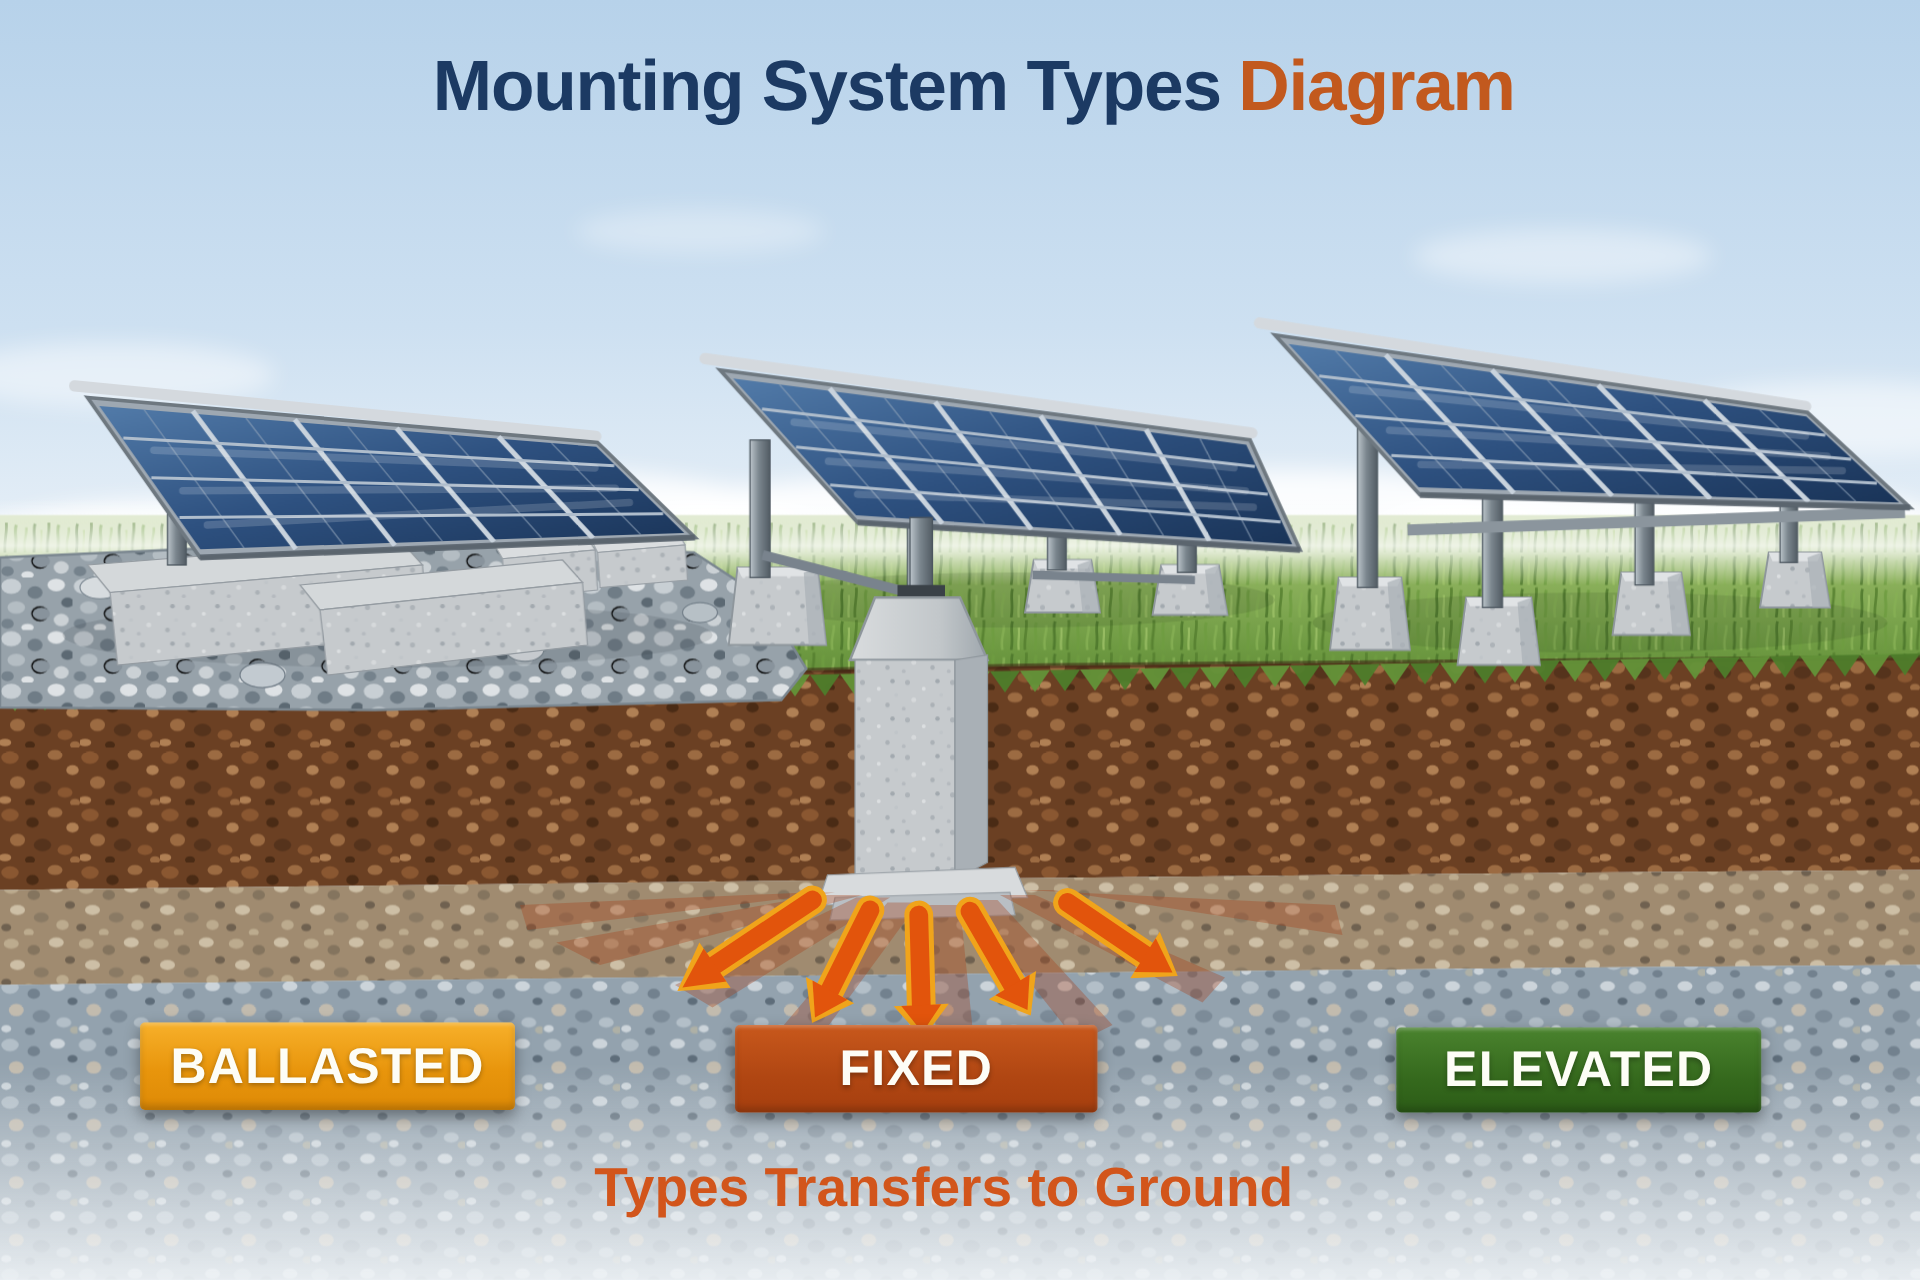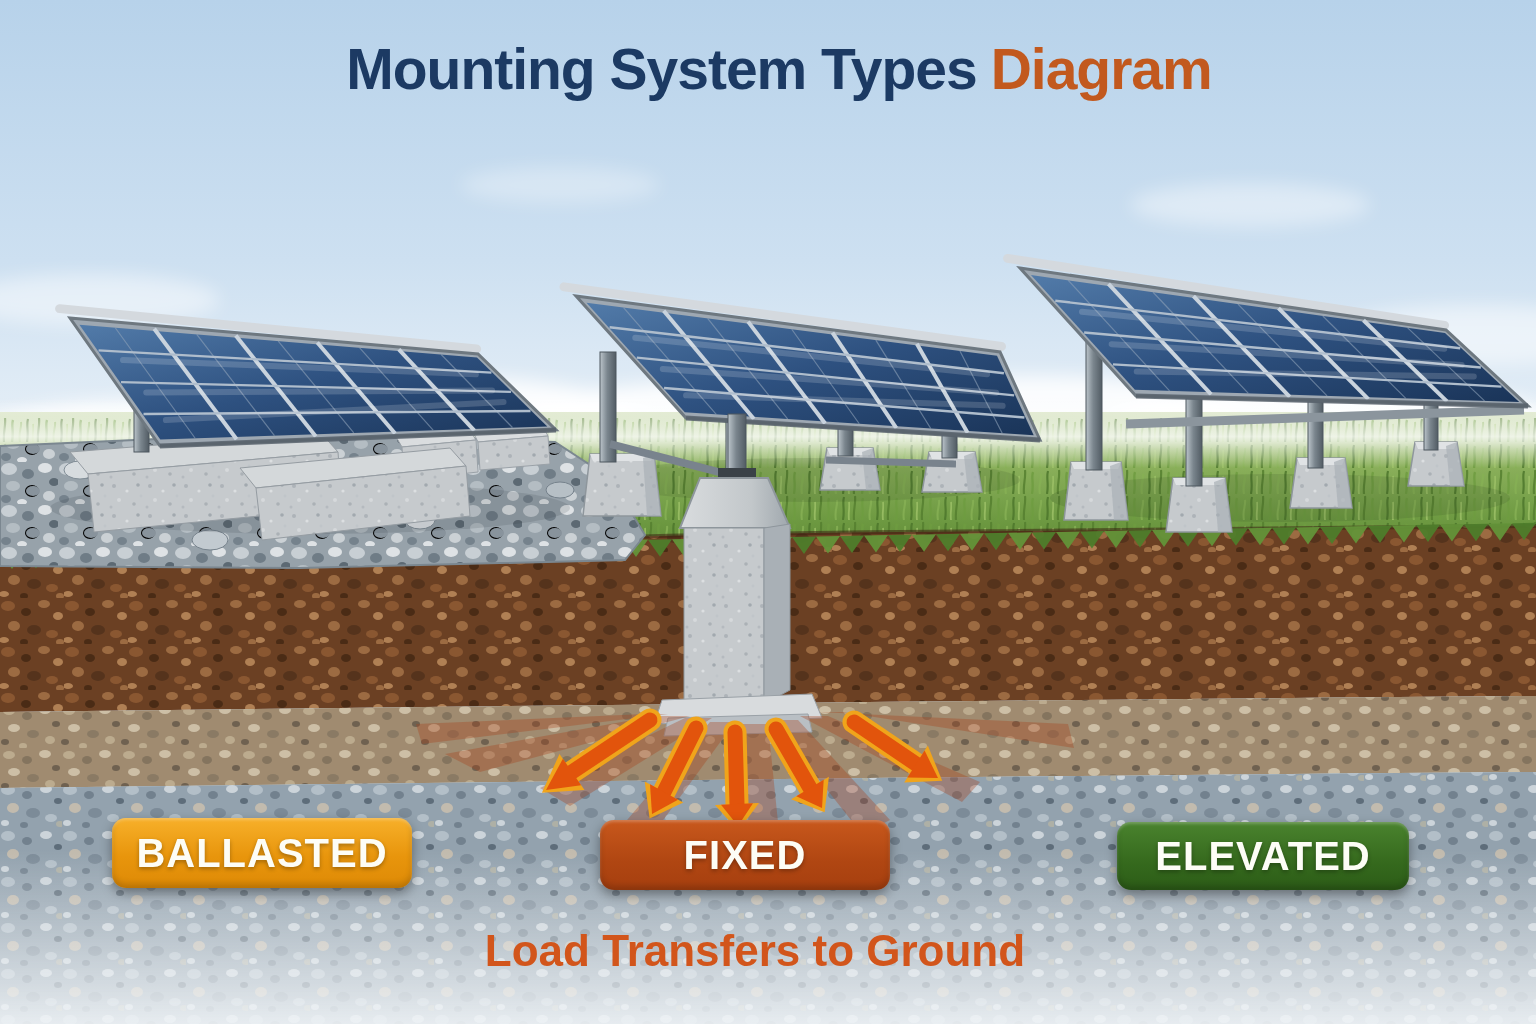--- a/index.html
+++ b/index.html
@@ -10,26 +10,26 @@
   .stage svg{position:absolute;left:0;top:0;}
   .title{
     position:absolute;left:0;top:36px;width:100%;text-align:center;
     font-size:57px;font-weight:bold;letter-spacing:-1px;white-space:nowrap;padding-left:11px;
   }
   .title .main{color:#1C3A63;}
   .title .accent{color:#C2591E;margin-left:14px;}
   .badge{
     position:absolute;display:flex;align-items:center;justify-content:center;
     color:#FDFDF6;font-weight:bold;font-size:40px;letter-spacing:1px;
-    border-radius:14px;box-shadow:0 5px 12px rgba(0,0,0,.38), inset 0 -4px 6px rgba(0,0,0,.18), inset 0 2px 3px rgba(255,255,255,.25);
+    border-radius:4px;box-shadow:0 5px 12px rgba(0,0,0,.38), inset 0 -4px 6px rgba(0,0,0,.18), inset 0 2px 3px rgba(255,255,255,.25);
     text-shadow:0 2px 4px rgba(0,0,0,.3);
   }
   .badge-ballasted{left:112px;top:818px;width:300px;height:70px;
     background:linear-gradient(#F7B02A,#E8950C 55%,#DE8A06);}
-  .badge-fixed{left:600px;top:820px;width:290px;height:70px;
+  .badge-fixed{left:588px;top:820px;width:290px;height:70px;
     background:linear-gradient(#C8581C,#B04612 60%,#A63F0F);}
   .badge-elevated{left:1117px;top:822px;width:292px;height:68px;
     background:linear-gradient(#4A832E,#35691D 60%,#2C5C17);}
   .caption{
     position:absolute;left:0;top:926px;width:1510px;text-align:center;
     color:#D2551B;font-size:44px;font-weight:bold;letter-spacing:0;
   }
 </style>
 </head>
 <body>
@@ -420,15 +420,15 @@
 </svg>
 
 <div class="title">
   <span class="main">Mounting System Types</span><span class="accent">Diagram</span>
 </div>
 
 <div class="badge badge-ballasted">BALLASTED</div>
 <div class="badge badge-fixed">FIXED</div>
 <div class="badge badge-elevated">ELEVATED</div>
 
-<div class="caption">Load Transfers to Ground</div>
+<div class="caption">Types Transfers to Ground</div>
 
 </div>
 
 </body></html>

